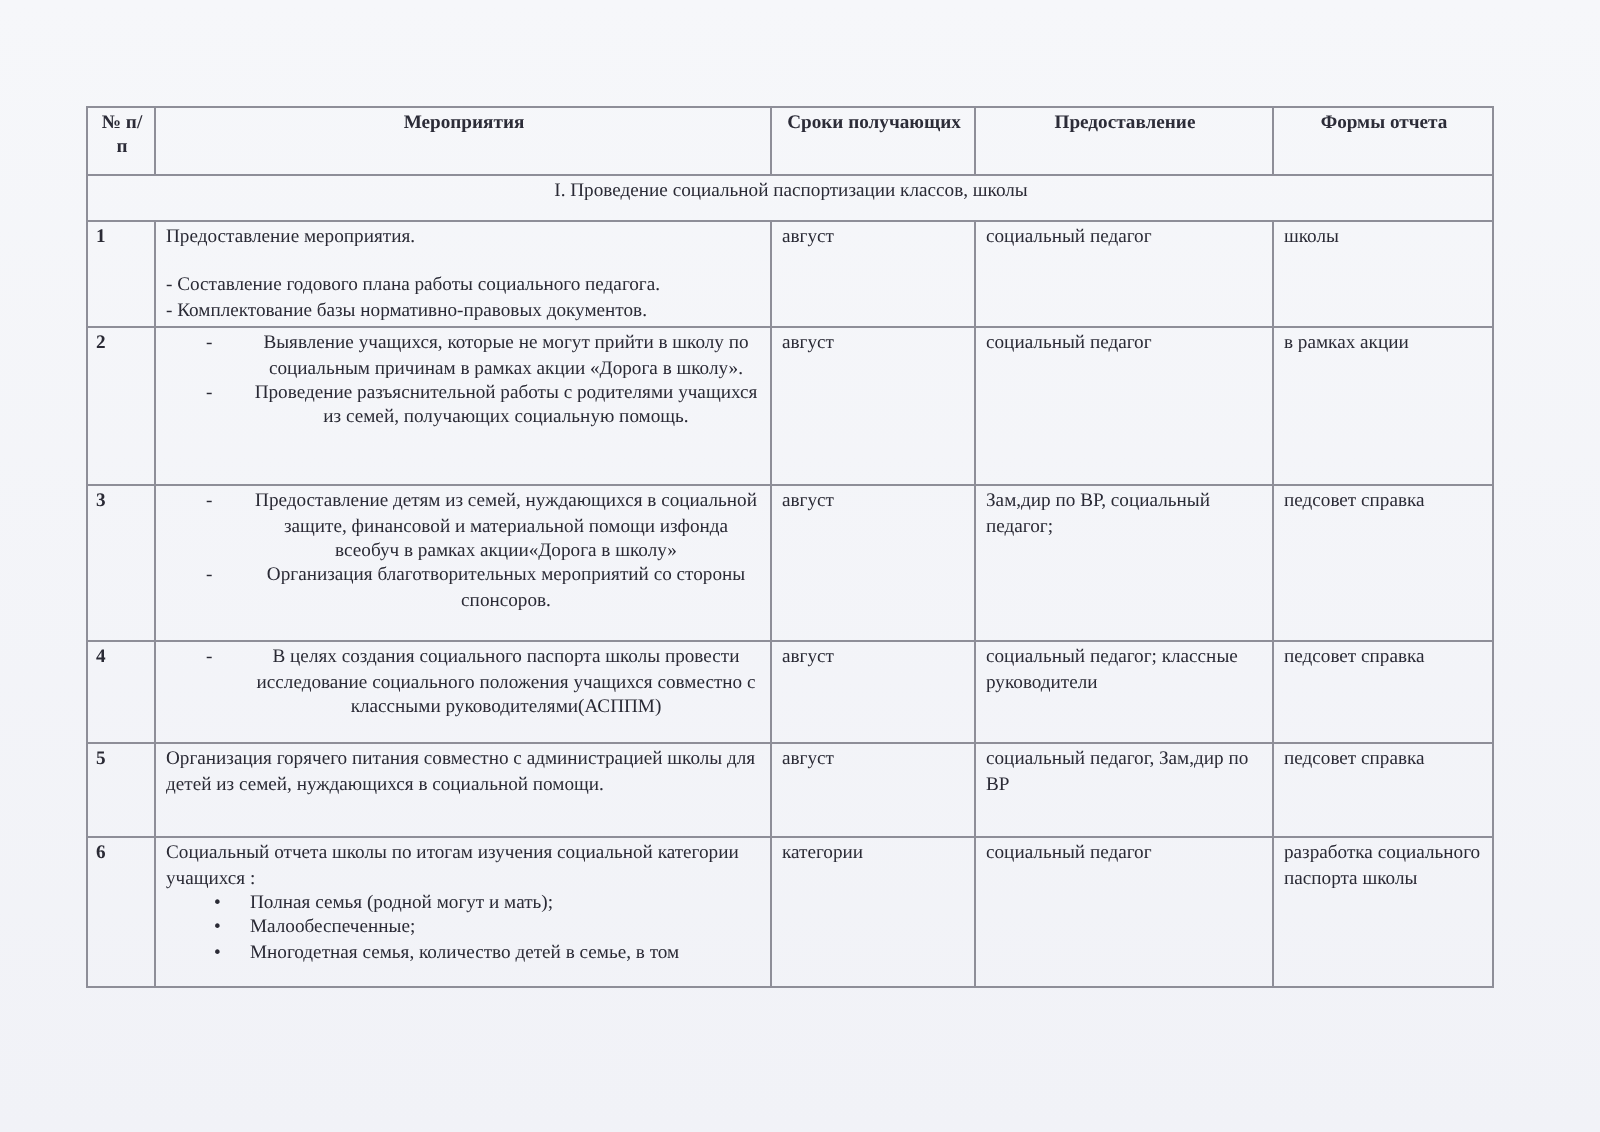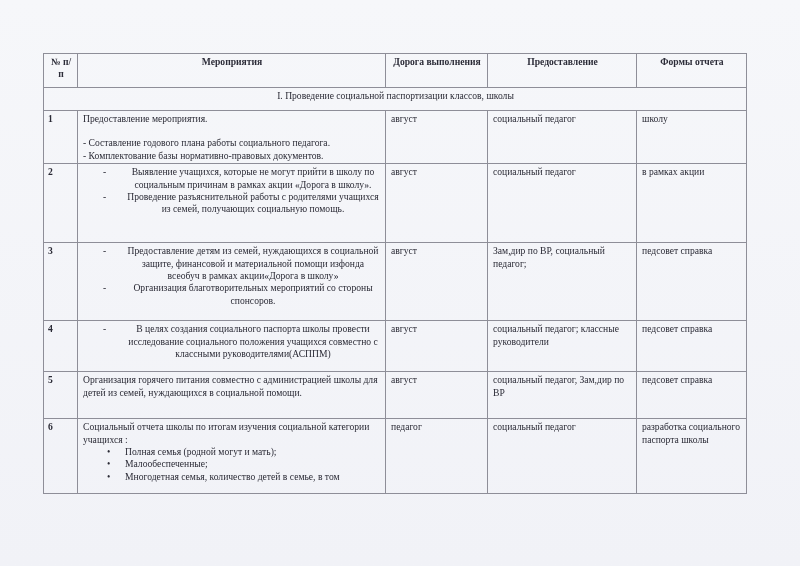--- a/index.html
+++ b/index.html
@@ -63,41 +63,41 @@
       <col style="width:34px">
       <col style="width:308px">
       <col style="width:102px">
       <col style="width:149px">
       <col style="width:110px">
     </colgroup>
     <thead>
       <tr style="height:34px">
         <th>№ п/п</th>
         <th>Мероприятия</th>
-        <th>Дорога выполнения</th>
+        <th>Сроки получающих</th>
         <th>Предоставление</th>
         <th>Формы отчета</th>
       </tr>
     </thead>
     <tbody>
       <tr class="section-row" style="height:23px">
         <td colspan="5">I. Проведение социальной паспортизации классов, школы</td>
       </tr>
 
       <tr style="height:52px">
         <td class="num">1</td>
         <td>
           <p class="para">Предоставление мероприятия.</p>
           <div class="gap"></div>
           <p class="para">- Составление годового плана работы социального педагога.</p>
           <p class="para">- Комплектование базы нормативно-правовых документов.</p>
         </td>
         <td>август</td>
         <td>социальный педагог</td>
-        <td>школу</td>
+        <td>школы</td>
       </tr>
 
       <tr style="height:79px">
         <td class="num">2</td>
         <td>
           <ul class="dash">
             <li>Выявление учащихся, которые не могут прийти в школу по социальным причинам в рамках акции «Дорога в школу».</li>
             <li>Проведение разъяснительной работы с родителями учащихся из семей, получающих социальную помощь.</li>
           </ul>
         </td>
@@ -142,19 +142,19 @@
       <tr style="height:75px">
         <td class="num">6</td>
         <td>
           <p class="para">Социальный отчета школы по итогам изучения социальной категории учащихся :</p>
           <ul class="dot">
             <li>Полная семья (родной могут и мать);</li>
             <li>Малообеспеченные;</li>
             <li>Многодетная семья, количество детей в семье, в том</li>
           </ul>
         </td>
-        <td>педагог</td>
+        <td>категории</td>
         <td>социальный педагог</td>
         <td>разработка социального паспорта школы</td>
       </tr>
     </tbody>
   </table>
 </div>
 
 </body></html>

